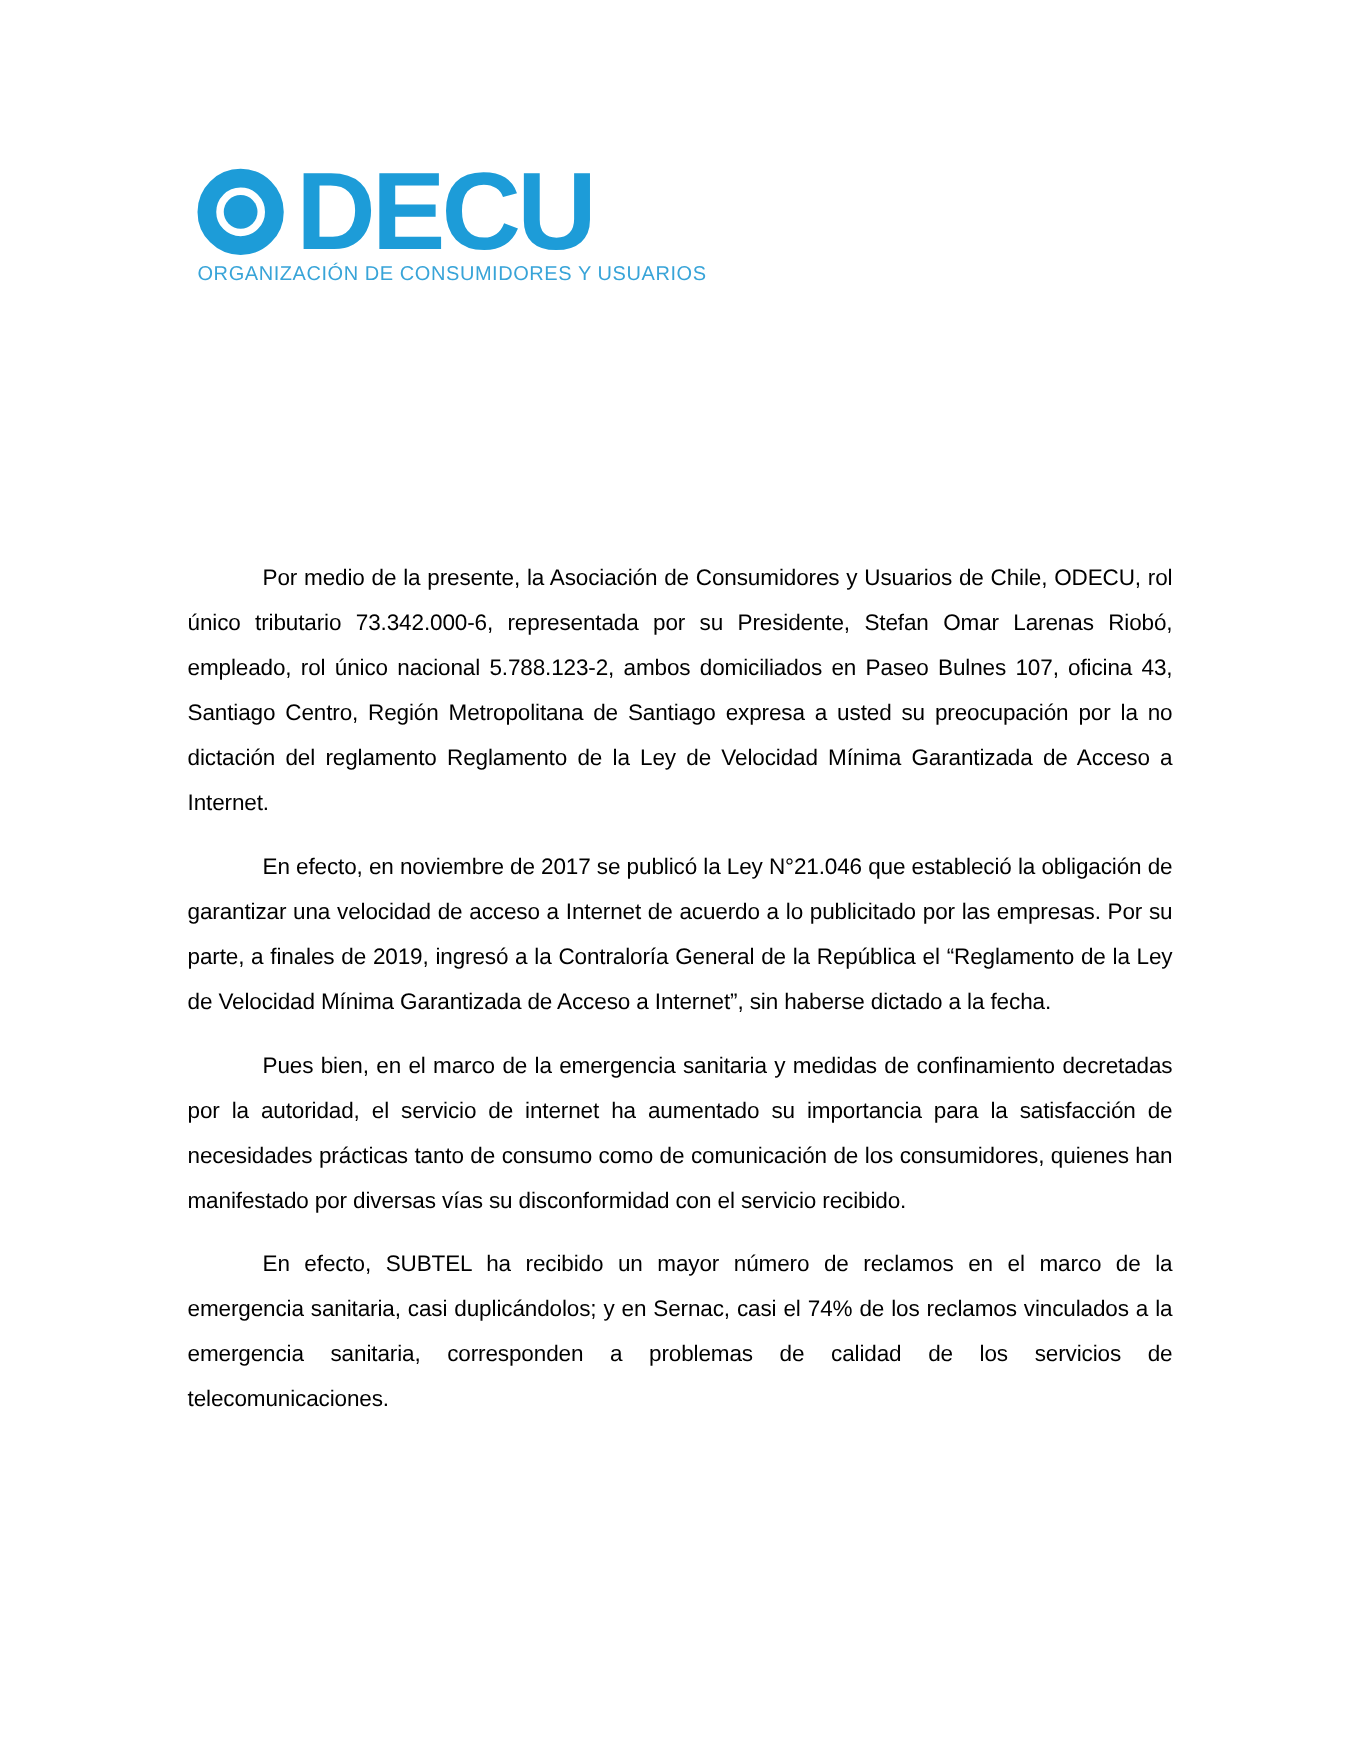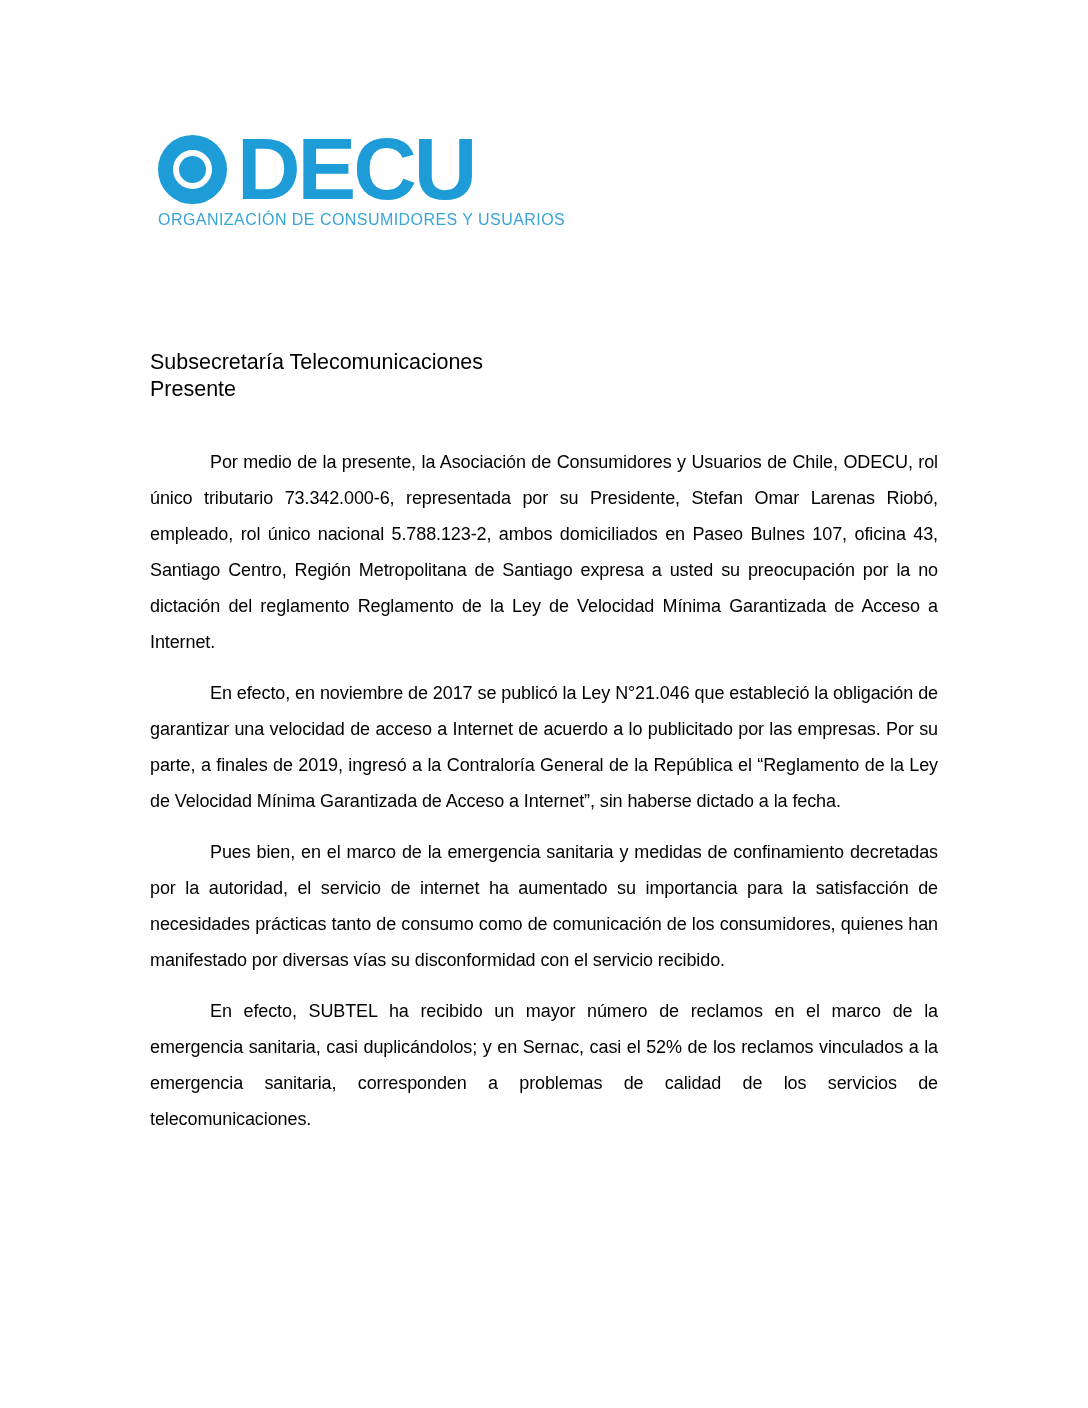--- a/index.html
+++ b/index.html
@@ -97,25 +97,21 @@
   <div class="logo">
     <div class="logo-row">
       <div class="logo-circle">
         <div class="dot"></div>
       </div>
       <div class="logo-letters">DECU</div>
     </div>
     <div class="logo-tagline">ORGANIZACIÓN DE CONSUMIDORES Y USUARIOS</div>
   </div>
 
-  <div class="recipient">
-    <div>Subsecretaría Telecomunicaciones</div>
-    <div>Presente</div>
-  </div>
 
   <div class="letter-body">
     <p>Por medio de la presente, la Asociación de Consumidores y Usuarios de Chile, ODECU, rol único tributario 73.342.000-6, representada por su Presidente, Stefan Omar Larenas Riobó, empleado, rol único nacional 5.788.123-2, ambos domiciliados en Paseo Bulnes 107, oficina 43, Santiago Centro, Región Metropolitana de Santiago expresa a usted su preocupación por la no dictación del reglamento Reglamento de la Ley de Velocidad Mínima Garantizada de Acceso a Internet.</p>
     <p>En efecto, en noviembre de 2017 se publicó la Ley N°21.046 que estableció la obligación de garantizar una velocidad de acceso a Internet de acuerdo a lo publicitado por las empresas. Por su parte, a finales de 2019, ingresó a la Contraloría General de la República el “Reglamento de la Ley de Velocidad Mínima Garantizada de Acceso a Internet”, sin haberse dictado a la fecha.</p>
     <p>Pues bien, en el marco de la emergencia sanitaria y medidas de confinamiento decretadas por la autoridad, el servicio de internet ha aumentado su importancia para la satisfacción de necesidades prácticas tanto de consumo como de comunicación de los consumidores, quienes han manifestado por diversas vías su disconformidad con el servicio recibido.</p>
-    <p>En efecto, SUBTEL ha recibido un mayor número de reclamos en el marco de la emergencia sanitaria, casi duplicándolos; y en Sernac, casi el 52% de los reclamos vinculados a la emergencia sanitaria, corresponden a problemas de calidad de los servicios de telecomunicaciones.</p>
+    <p>En efecto, SUBTEL ha recibido un mayor número de reclamos en el marco de la emergencia sanitaria, casi duplicándolos; y en Sernac, casi el 74% de los reclamos vinculados a la emergencia sanitaria, corresponden a problemas de calidad de los servicios de telecomunicaciones.</p>
   </div>
 
 </div>
 
 </body></html>

